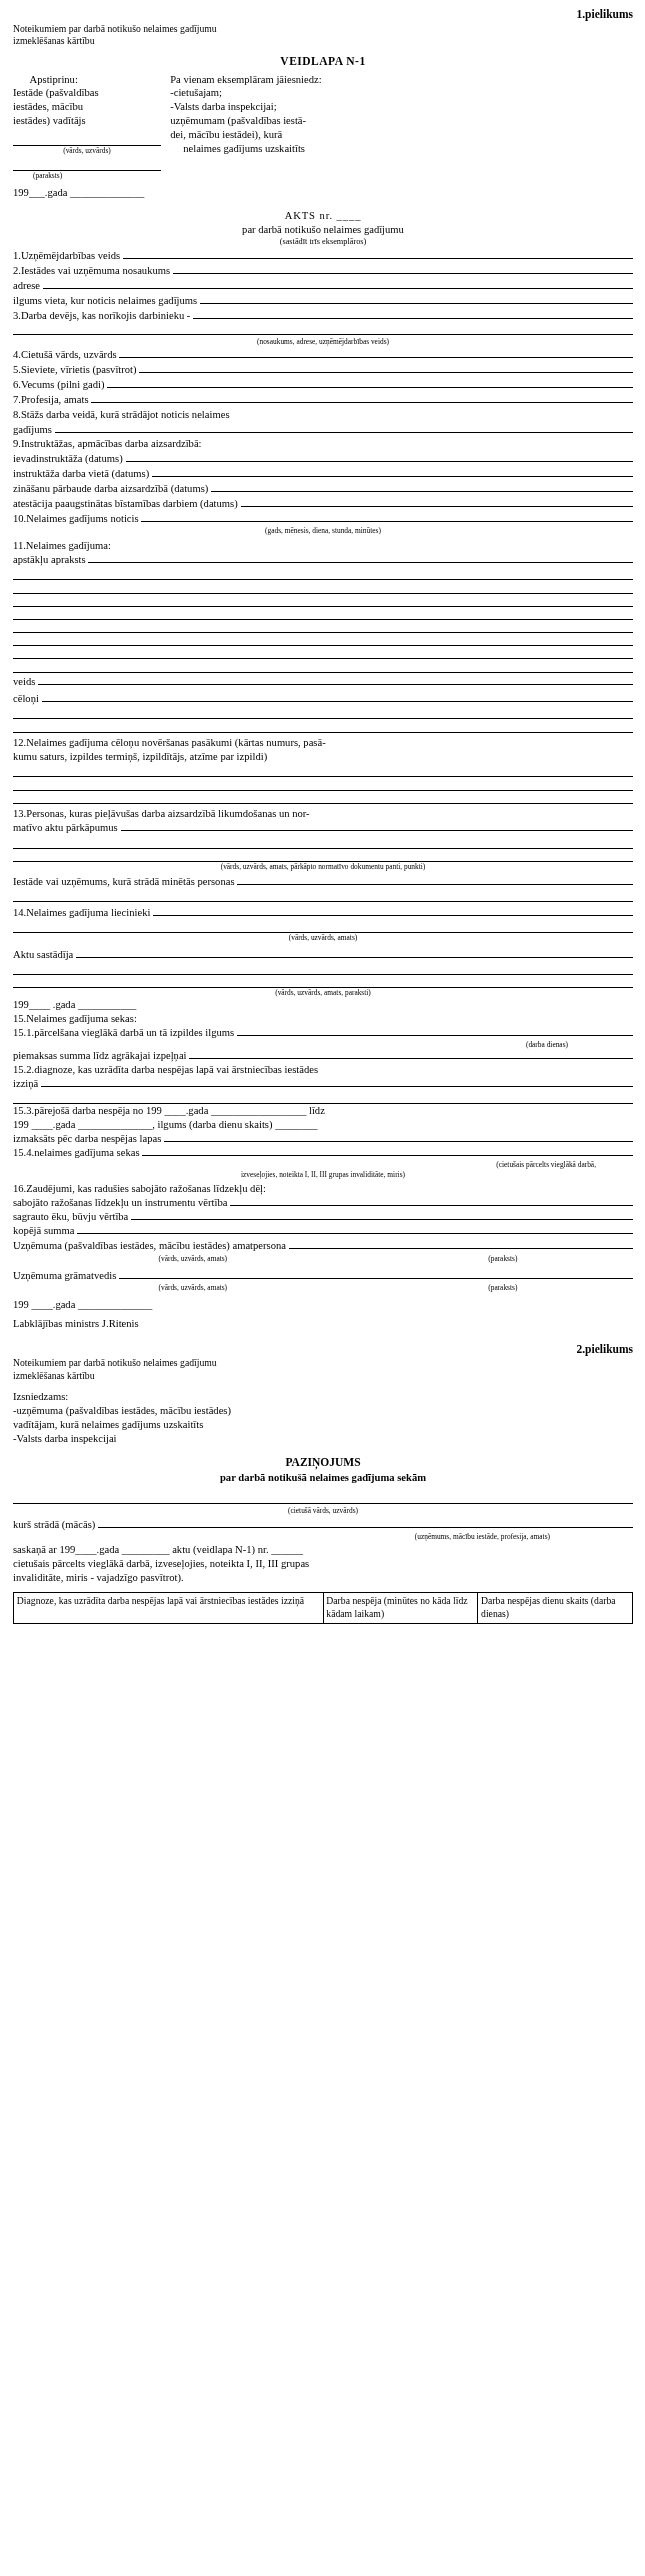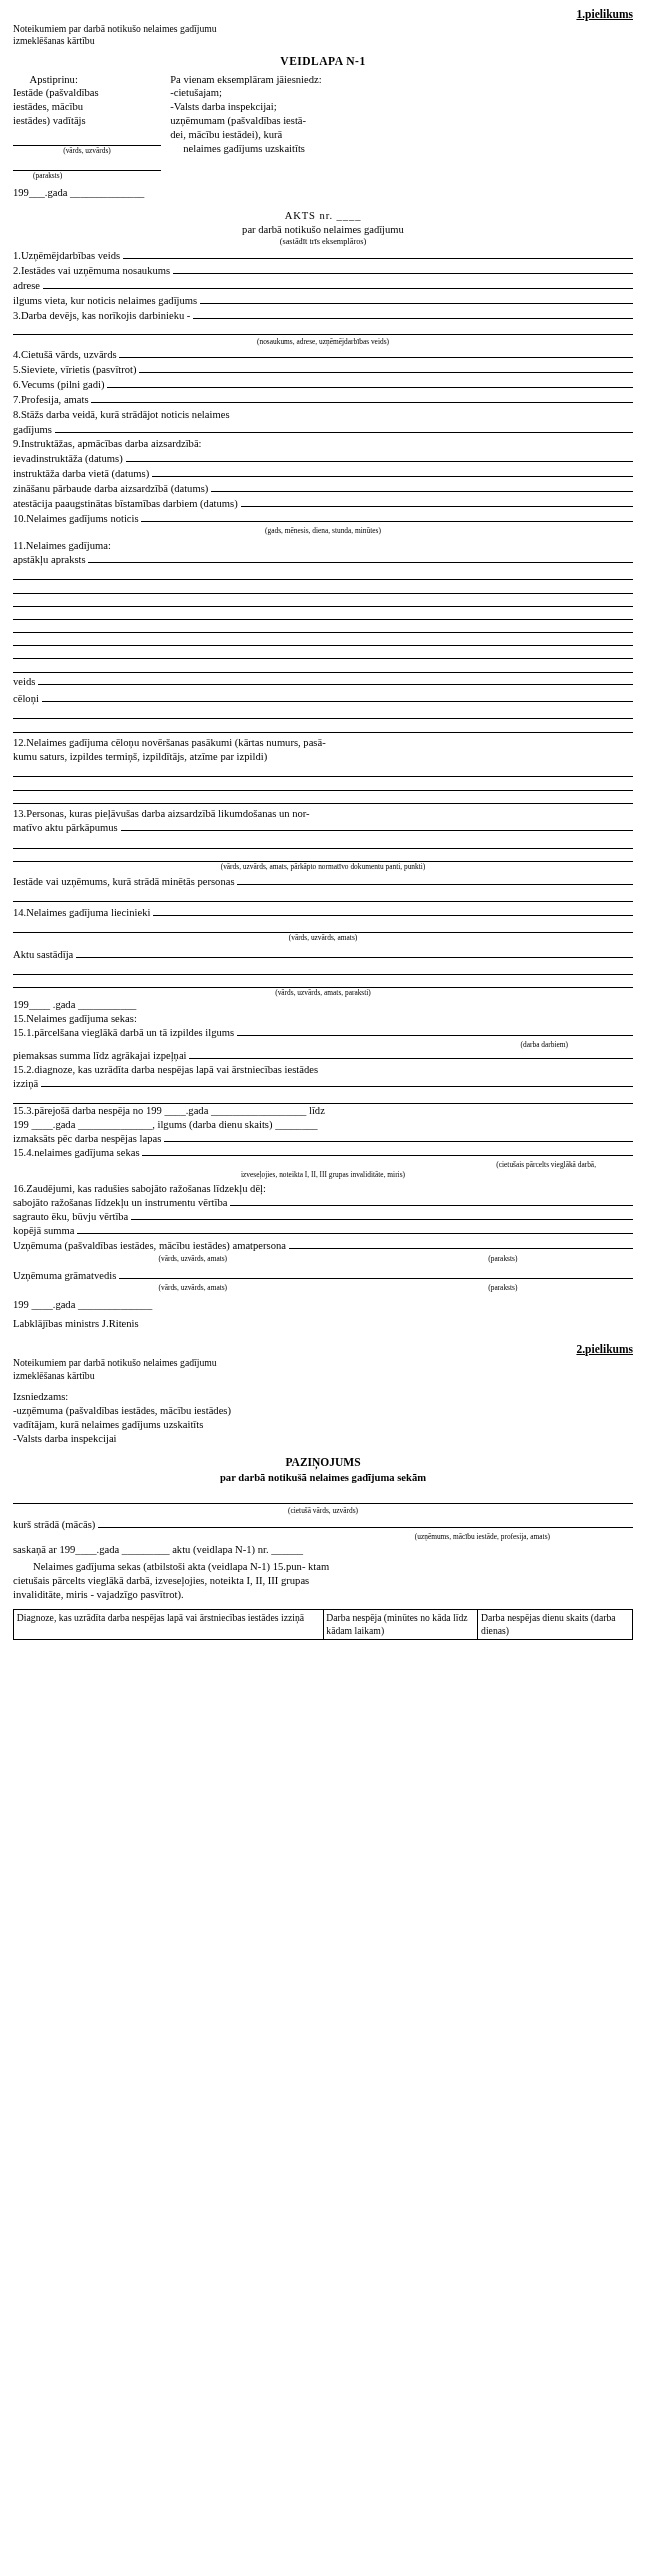--- a/index.html
+++ b/index.html
@@ -8,21 +8,21 @@
     background:#ffffff;
     font-family:"Liberation Serif", serif;
     color:#000;
     font-size:10.6px;
     line-height:1.32;
   }
   .page { width:646px; padding:7.4px 0 0 0; box-sizing:border-box; position:relative; }
   .inner { padding:0 13px; }
   .right { }
   .sm { font-size:8.3px; }
-  .hdr-title { font-weight:bold; font-size:11.5px; text-align:right;text-decoration:underline; }
+  .hdr-title { font-weight:bold; font-size:11.5px; text-align:right; }
   .hdr-sub { font-size:9.7px; }
   .row { display:flex; }
   .line {
     border-bottom:0.9px solid #000;
     flex:1 1 auto;
     height:0.85em;
     margin-left:2.8px;
   }
   .lineonly {
     border-bottom:0.9px solid #000;
@@ -232,21 +232,21 @@
       <div></div>
     </div>
     <div class="caption">(vārds, uzvārds, amats, paraksti)</div>
 
     <div style="margin-top:0">199____ .gada ___________</div>
     <div>15.Nelaimes gadījuma sekas:</div>
     <div class="row">
         <span>15.1.pārcelšana vieglākā darbā un tā izpildes ilgums</span>
         <span class="line"></span>
       </div>
-    <div class="caption" style="text-align:right;padding-right:65px">(darba darbiem)</div>
+    <div class="caption" style="text-align:right;padding-right:65px">(darba dienas)</div>
     <div class="row">
         <span>piemaksas summa līdz agrākajai izpeļņai</span>
         <span class="line"></span>
       </div>
     <div>15.2.diagnoze, kas uzrādīta darba nespējas lapā vai ārstniecības iestādes</div>
     <div class="row">
         <span>izziņā</span>
         <span class="line"></span>
       </div>
     <div class="blanklines">
@@ -321,21 +321,20 @@
     <div class="caption">(cietušā vārds, uzvārds)</div>
 
     <div class="row" style="margin-top:1.8px">
         <span>kurš strādā (mācās)</span>
         <span class="line"></span>
       </div>
     <div class="caption" style="text-align:right;padding-right:83px">(uzņēmums, mācību iestāde, profesija, amats)</div>
 
     <div style="margin-top:1.8px">saskaņā ar 199____.gada _________ aktu (veidlapa N-1) nr. ______</div>
 
-    <div style="margin-top:2.8px;text-indent:20px">Nelaimes gadījuma sekas (atbilstoši akta (veidlapa N-1) 15.pun- ktam</div>
     <div>cietušais pārcelts vieglākā darbā, izveseļojies, noteikta I, II, III grupas</div>
     <div>invaliditāte, miris - vajadzīgo pasvītrot).</div>
 
     <table class="tbl" style="margin-top:7.4px">
       <tbody>
           <tr>
         <td style="width:50%">Diagnoze, kas uzrādīta darba nespējas lapā vai ārstniecības iestādes izziņā</td>
         <td style="width:25%">Darba nespēja (minūtes no kāda līdz kādam laikam)</td>
         <td style="width:25%">Darba nespējas dienu skaits (darba dienas)</td>
       </tr>

